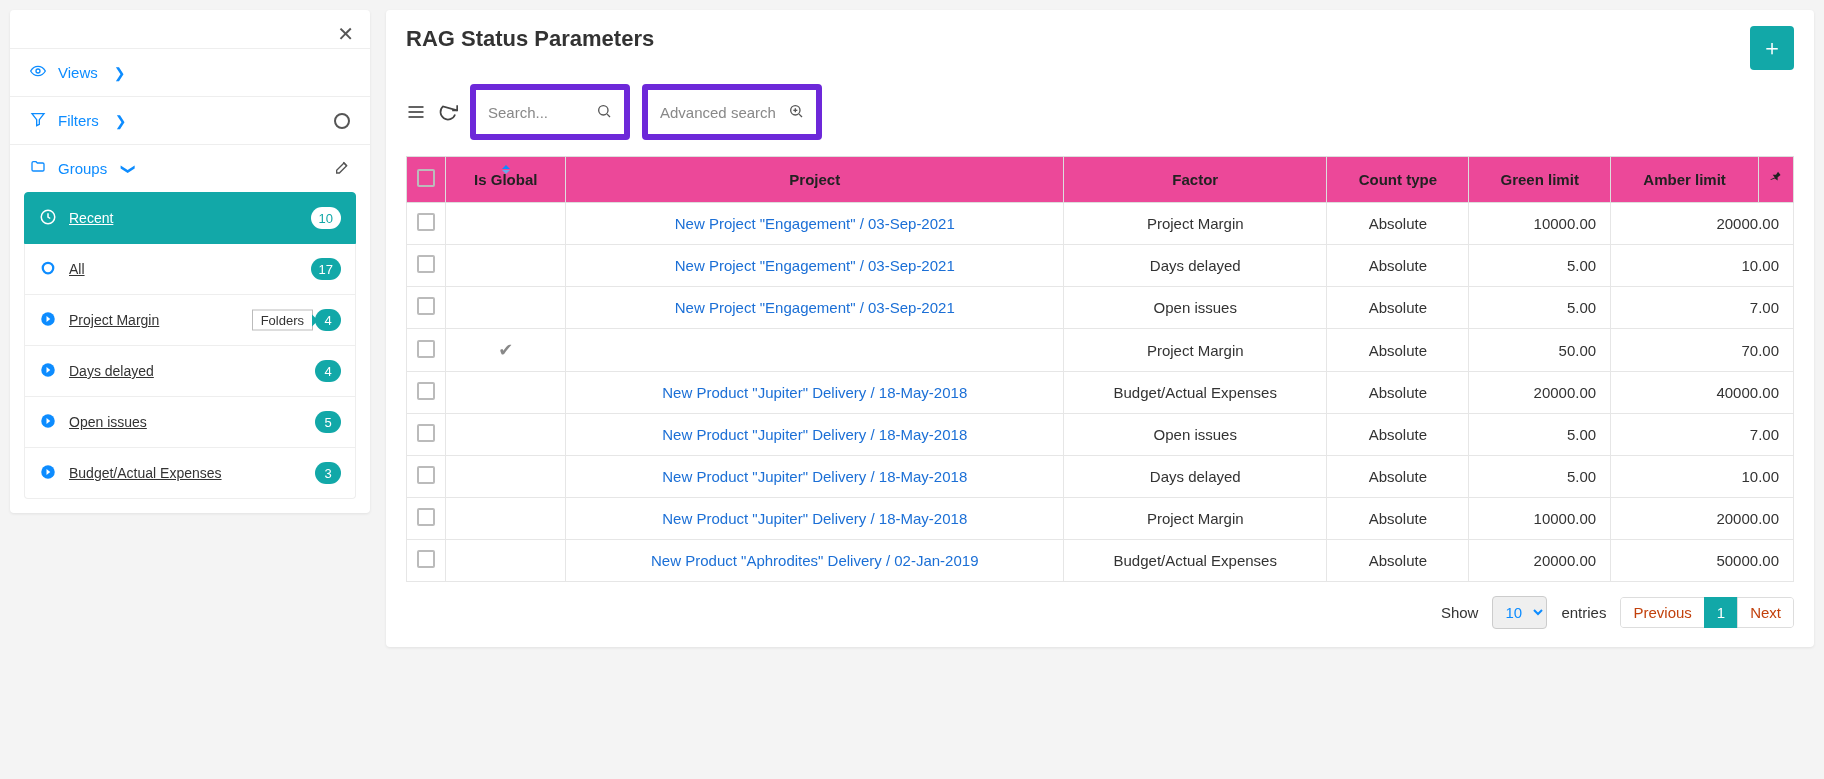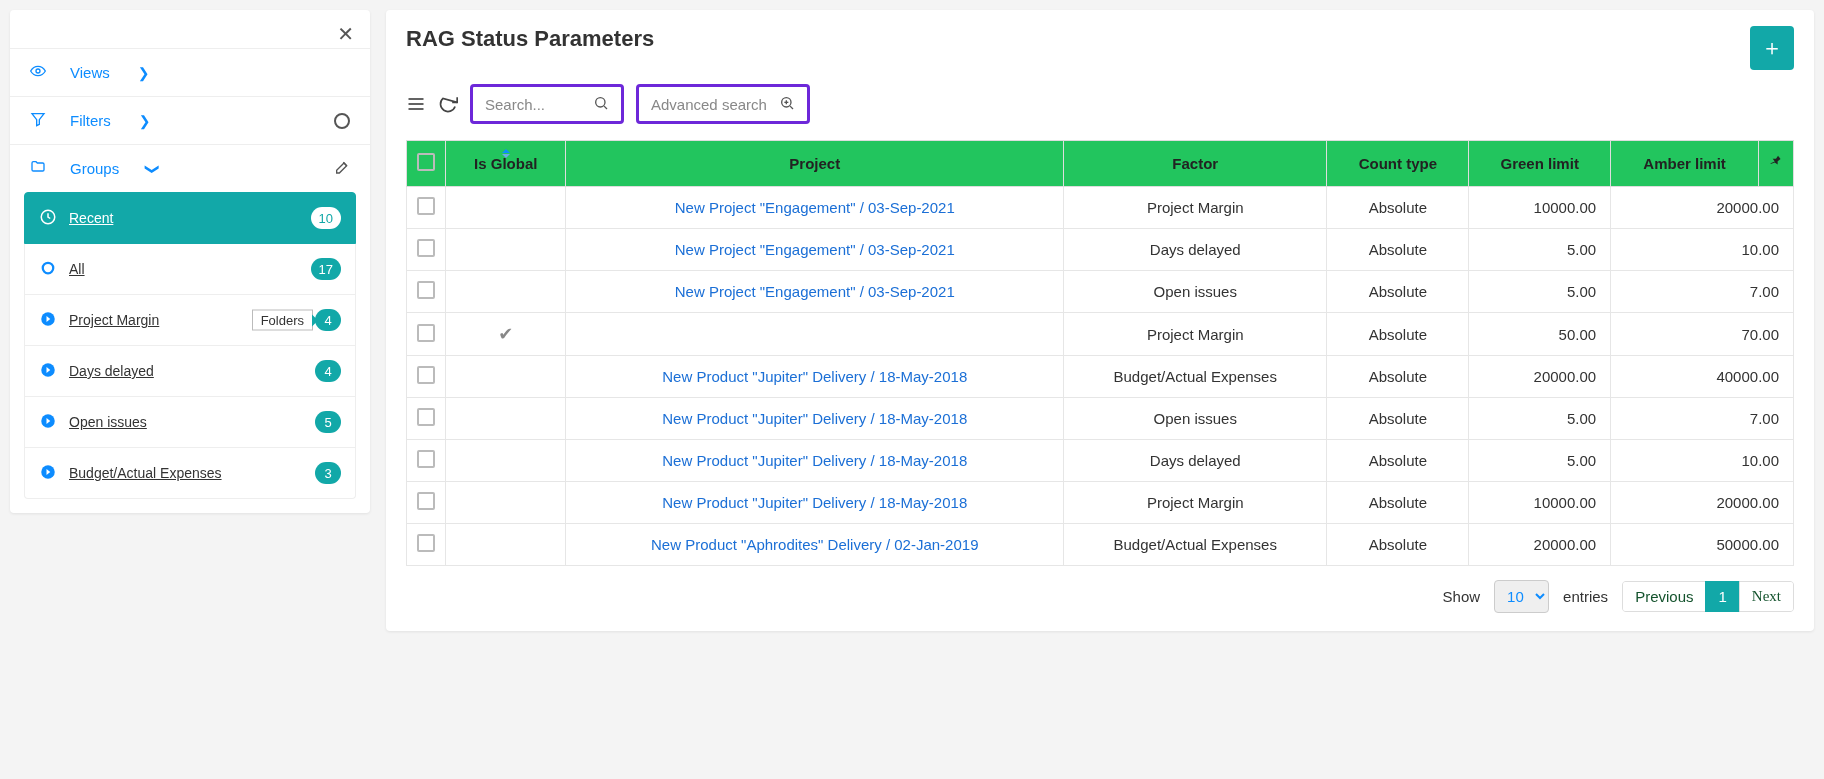--- a/index.html
+++ b/index.html
@@ -35,21 +35,21 @@
     display: flex;
     align-items: center;
     padding: 14px 20px;
     border-top: 1px solid #eee;
     color: #0d8cff;
     font-size: 15px;
     cursor: pointer;
     justify-content: space-between;
   }
   .sb-row:first-of-type { border-top:none; }
-  .sb-row .left { display:flex; align-items:center; gap:24px; }
+  .sb-row .left { display:flex; align-items:center; gap:12px; }
   .sb-row svg { width:16px; height:16px; }
   .sb-chevron { color:#0d8cff; font-size:14px; margin-left:4px; }
   .sb-circle {
     width:16px; height:16px; border:2px solid #555; border-radius:50%;
   }
   .sb-groups-edit { color:#555; cursor:pointer; }
   .sb-list {
     padding: 0 14px;
   }
   .sb-item {
@@ -106,35 +106,35 @@
   .btn-add {
     background:#12a8a8; color:#fff; width:44px; height:44px; border:none;
     border-radius:4px; font-size:22px; cursor:pointer; display:flex;
     align-items:center; justify-content:center;
   }
   .toolbar {
     display:flex; align-items:center; gap:12px; margin-bottom:16px;
   }
   .tb-icon { color:#444; cursor:pointer; display:flex; align-items:center; }
   .search-box {
-    display:flex; align-items:center; border:3px solid #6d28d9; border-radius:4px;
-    padding: 0 12px; height:40px; gap:8px;
+    display:flex; align-items:center; border:6px solid #6d28d9; border-radius:4px;
+    padding: 0 12px; height:56px; gap:8px;
   }
   .search-box input {
     border:none; outline:none; font-size:15px; width:100px; color:#333;
     background:transparent;
   }
   .search-box input::placeholder { color:#888; }
   .search-box.adv input { width:120px; }
   .search-box svg { color:#555; }
 
   
   table { width:100%; border-collapse:collapse; }
   thead th {
-    background:#22c55e; font-weight:700; font-size:15px; color:#222;
+    background:#ec4899; font-weight:700; font-size:15px; color:#222;
     padding:12px 10px; border:1px solid #ddd; text-align:center;
     position:relative;
   }
   thead th.sortable::after {
     content:""; position:absolute; top:4px; left:50%; transform:translateX(-50%);
     border:4px solid transparent; border-bottom-color:#0d8cff;
   }
   thead th.sortable::before {
     content:""; position:absolute; top:13px; left:50%; transform:translateX(-50%);
     border:4px solid transparent; border-top-color:#6aa9e8;
@@ -160,27 +160,27 @@
   .pager {
     display:flex; justify-content:flex-end; align-items:center; gap:14px;
     margin-top:14px; font-size:15px; color:#333;
   }
   .pager select {
     border:1px solid #ccc; border-radius:4px; padding:6px 8px; font-size:15px;
     color:#0d8cff; cursor:pointer;
   }
   .pg-btn {
     border:1px solid #ddd; background:#fff; padding:6px 12px; border-radius:3px;
-    color:#14532d; cursor:pointer; font-size:15px;
+    color:#c2410c; cursor:pointer; font-size:15px;
   }
   .pg-btn.active { background:#12a8a8; color:#fff; border-color:#12a8a8; }
   .pg-group { display:flex; border-radius:4px; overflow:hidden; }
   .pg-group .pg-btn { border-radius:0; margin-left:-1px; }
   .pg-group .pg-btn:first-child { border-radius:3px 0 0 3px; margin-left:0;}
-  .pg-group .pg-btn:last-child { border-radius:0 3px 3px 0;font-family:Liberation Serif, serif; }
+  .pg-group .pg-btn:last-child { border-radius:0 3px 3px 0; }
 </style>
 </head>
 <body>
 
 <div class="app">
 
   <aside class="sidebar">
     <div class="sb-close">
       <span>✕</span>
     </div>

